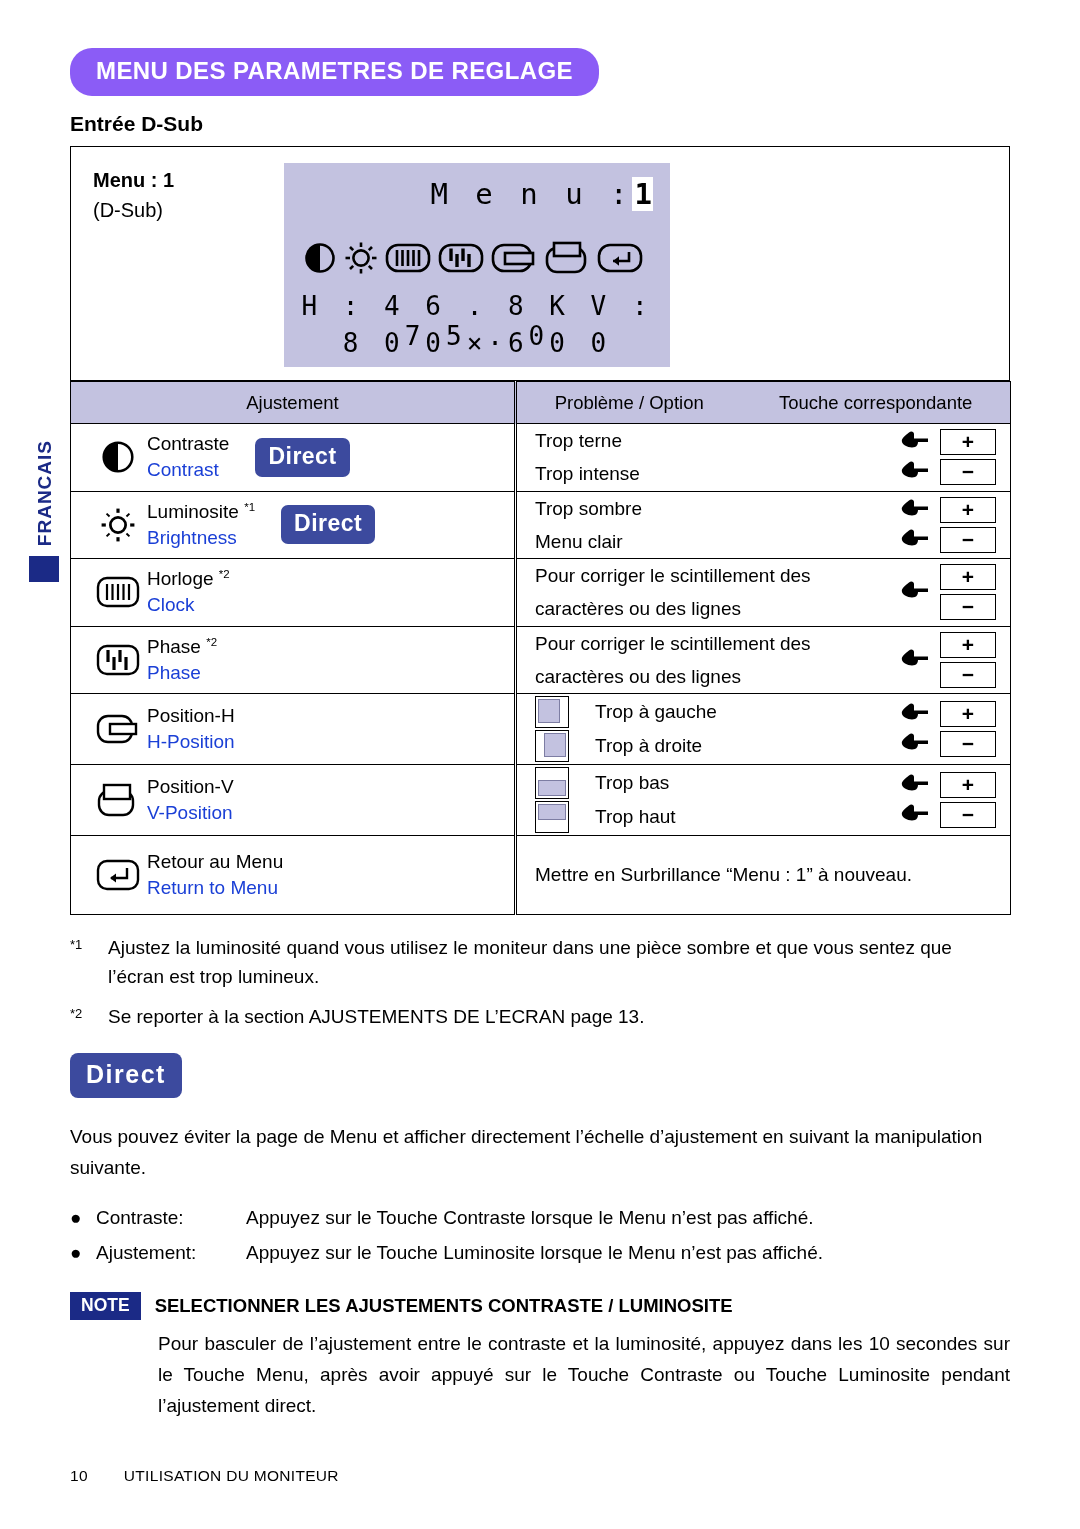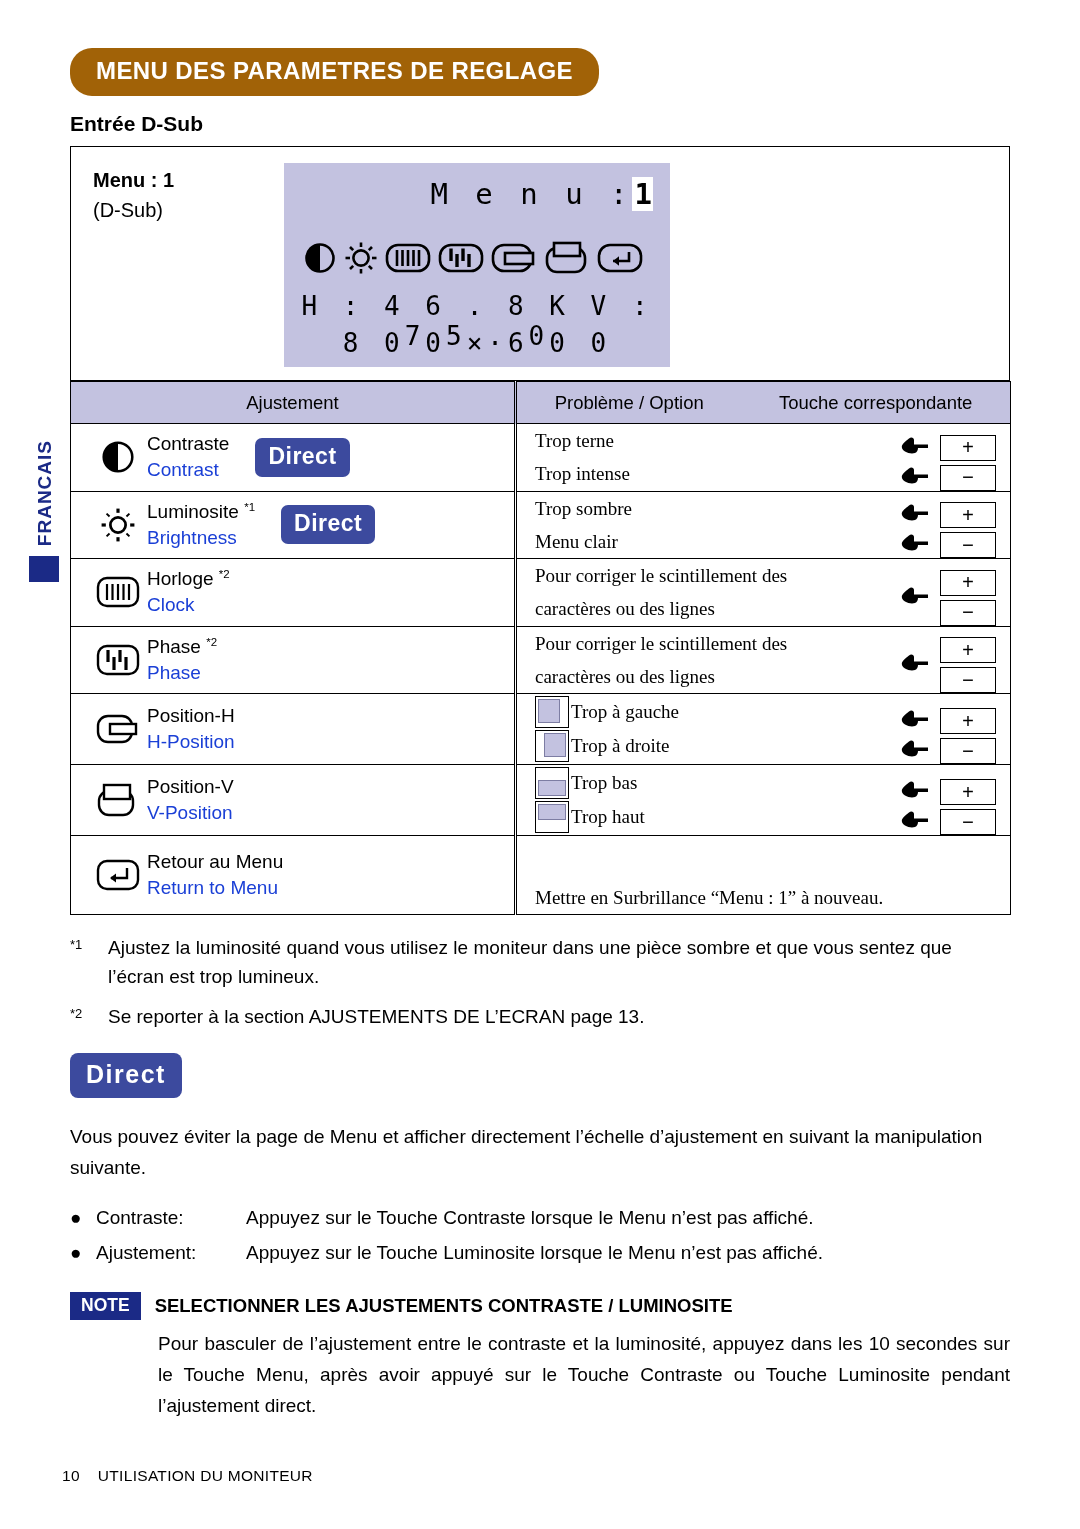--- a/index.html
+++ b/index.html
@@ -32,21 +32,21 @@
 
   
   #page{
     position:absolute; left:70px; top:0; width:940px; height:1529px;
   }
 
   
   #title-pill{
     margin-top:48px;
     display:inline-block;
-    background:#a16207;
+    background:#8b5cf6;
     color:#fff;
     font-weight:bold;
     font-size:24px;
     letter-spacing:.4px;
     padding:9px 26px 11px 26px;
     border-radius:22px;
   }
 
   #subtitle{
     margin-top:16px;
@@ -138,42 +138,42 @@
     color:#fff;
     font-weight:bold;
     font-size:23px;
     padding:5px 13px 7px 13px;
     border-radius:7px;
     letter-spacing:.5px;
     margin-left:26px;
   }
 
   .prob-cell{
-    display:flex; align-items:flex-end; height:100%;font-family:Liberation Serif, serif;
+    display:flex; align-items:center; height:100%;
   }
   .prob-text{
     flex:1 1 auto;
     padding-left:18px;
     font-size:19px;
     line-height:1.75;
   }
   .prob-text .two-line div{ white-space:nowrap; }
   .keys{
     flex:0 0 150px;
     display:flex; flex-direction:column; justify-content:center;
     gap:4px; padding-right:14px;
   }
   .keyrow{ display:flex; align-items:center; justify-content:flex-end; gap:11px; }
   .key-btn{
     width:56px; height:26px;
     border:1.8px solid #000;
     background:#fff;
     display:flex; align-items:center; justify-content:center;
   }
-  .mini-wrap{ display:flex; align-items:center; gap:2px; }
+  .mini-wrap{ display:flex; align-items:center; gap:26px; }
   .mini-box{
     width:34px; height:32px; border:1.8px solid #000; background:#fff;
     position:relative; flex:0 0 34px;
   }
   .mini-box i{ position:absolute; background:#c3c2e0; border:1px solid #7d7da3; display:block; }
 
   
   .footnotes{ margin-top:18px; font-size:19px; line-height:1.55; }
   .fn-row{ display:flex; margin-bottom:10px; }
   .fn-mark{ flex:0 0 38px; font-size:13px; padding-top:2px; }
@@ -197,23 +197,23 @@
   .note-wrap{ margin-top:22px; }
   .note-head{ display:flex; align-items:flex-start; }
   .note-tag{
     background:#1b2a86; color:#fff; font-weight:bold; font-size:17.5px;
     padding:3px 11px 4px 11px; flex:0 0 auto;
   }
   .note-title{ font-weight:bold; font-size:18.5px; margin-left:14px; padding-top:3px; }
   .note-body{ margin-left:88px; margin-top:9px; font-size:19px; line-height:1.62; text-align:justify; }
 
   #footer{
-    position:absolute; left:62px; bottom:44px;
+    position:absolute; left:70px; bottom:44px;
     font-size:15.5px; letter-spacing:.3px;
-    display:flex; gap:18px;
+    display:flex; gap:36px;
   }
 </style>
 </head>
 <body>
 
 <div id="side-tab">
   <div class="vtext">FRANCAIS</div>
   <div class="vsquare"></div>
 </div>
 

